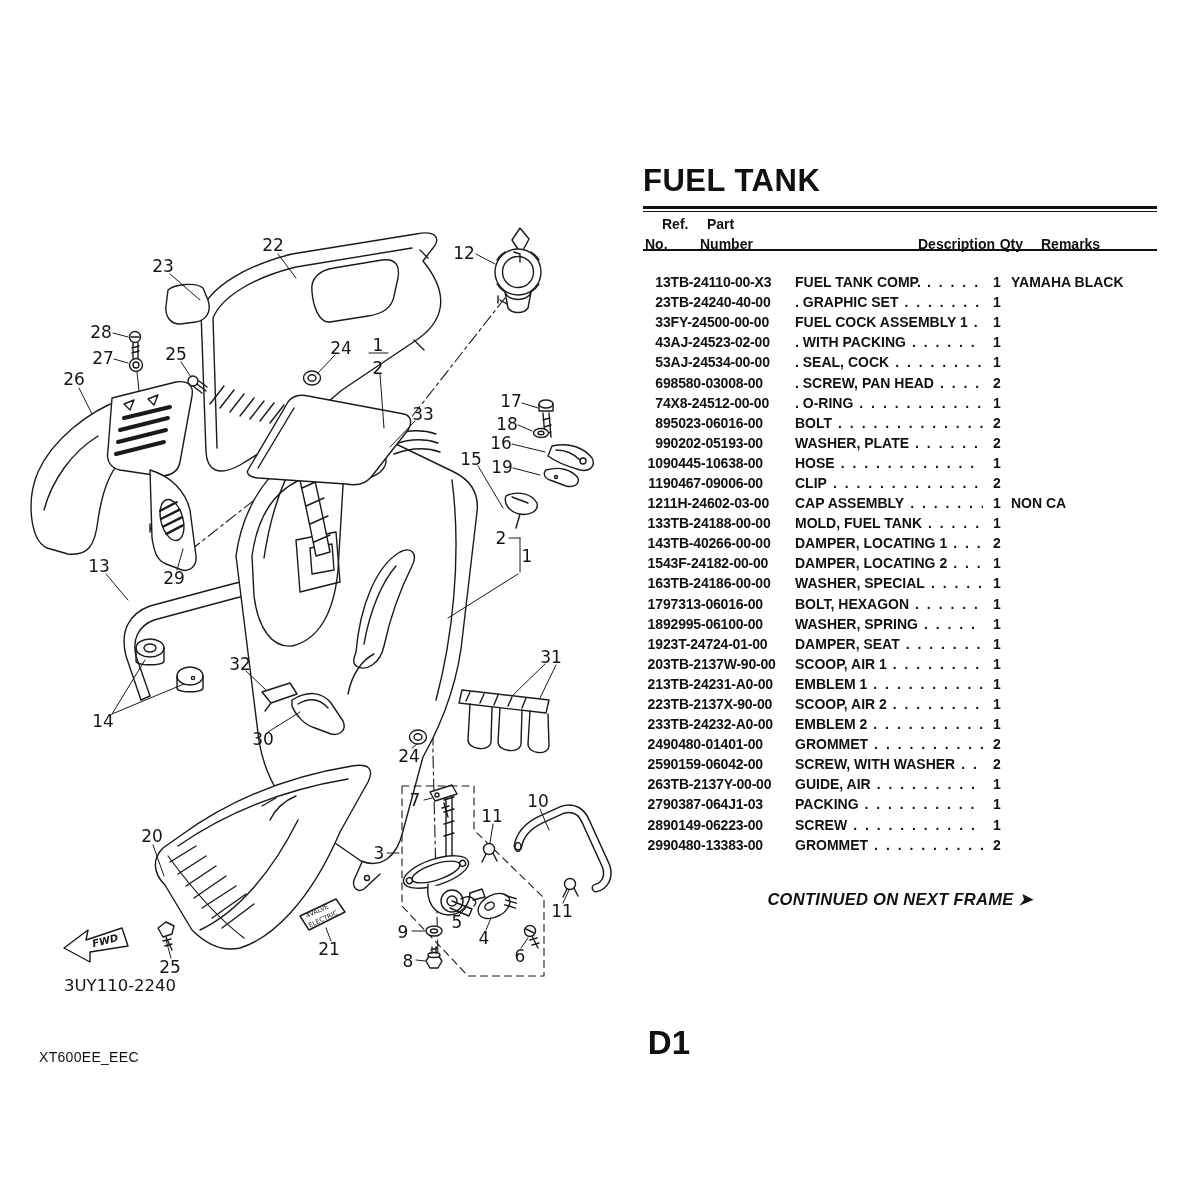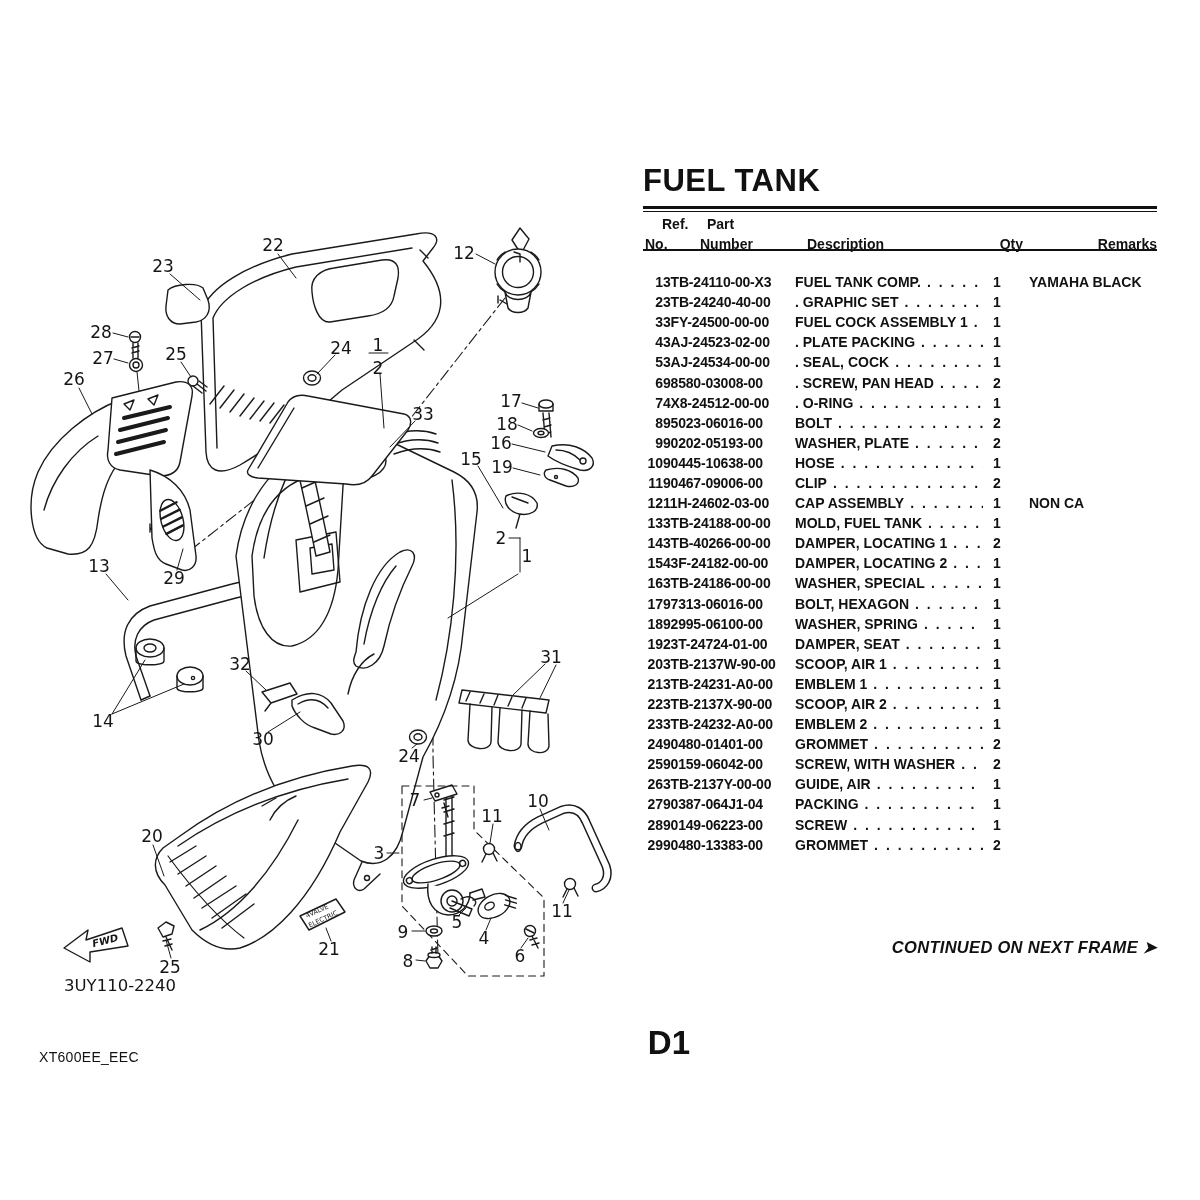--- a/index.html
+++ b/index.html
@@ -11,22 +11,22 @@
   .hdr{font-size:14px;font-weight:bold;white-space:nowrap}
   .hdr-rule{left:643px;top:249px;width:514px;height:1.6px;background:#111}
   .tbl{left:643px;top:272px;width:514px}
   .row{display:flex;height:20.1px;align-items:center;font-size:14px;font-weight:bold;white-space:nowrap}
   .c-ref{width:20px;text-align:right;flex:none}
   .c-part{width:132px;flex:none;letter-spacing:-0.2px}
   .c-descwrap{width:188px;flex:none;display:flex;overflow:hidden}
   .c-desc{flex:none}
   .c-leader{flex:1 1 auto;overflow:hidden;margin-left:6px;letter-spacing:2px}
   .c-qty{width:28px;flex:none;text-align:center}
-  .c-rem{margin-left:18px;flex:none}
-  .continued{left:643px;top:938px;width:514px;text-align:right;font-size:16.5px;font-weight:bold;font-style:italic;letter-spacing:.3px}
+  .c-rem{flex:none}
+  .continued{left:643px;top:890px;width:514px;text-align:center;font-size:16.5px;font-weight:bold;font-style:italic;letter-spacing:.3px}
   .pagecode{left:560px;top:1024px;width:130px;text-align:right;font-size:33px;font-weight:bold}
   .filecode{left:39px;top:1049px;font-size:14px;font-weight:normal;letter-spacing:.3px}
   svg .callout{font-family:"DejaVu Sans",sans-serif;font-size:17px;fill:#151515;font-weight:400}
   svg text.smallnote{font-family:"DejaVu Sans",sans-serif;fill:#151515}
 </style>
 </head>
 <body>
 
 <svg class="abs" style="left:0;top:0" width="660" height="1080" viewBox="0 0 660 1080">
   <g stroke="#1a1a1a" fill="none" stroke-width="1.4" stroke-linecap="round" stroke-linejoin="round">
@@ -308,23 +308,23 @@
 </svg>
 
 <div class="abs title">FUEL TANK</div>
 <div class="abs rule-double-top"></div>
 <div class="abs rule-double-bot"></div>
 
 <div class="abs hdr" style="left:662px;top:216px">Ref.</div>
 <div class="abs hdr" style="left:645px;top:236px">No.</div>
 <div class="abs hdr" style="left:707px;top:216px">Part</div>
 <div class="abs hdr" style="left:700px;top:236px">Number</div>
-<div class="abs hdr" style="left:807px;top:236px;width:188px;text-align:left">Description</div>
+<div class="abs hdr" style="left:807px;top:236px;width:188px;text-align:right">Description</div>
 <div class="abs hdr" style="left:995px;top:236px;width:28px;text-align:right">Qty</div>
-<div class="abs hdr" style="left:1041px;top:236px;width:116px;text-align:right">Remarks</div>
+<div class="abs hdr" style="left:1041px;top:236px;width:116px;text-align:left">Remarks</div>
 <div class="abs hdr-rule"></div>
 
 <div class="abs tbl">
   <div>
       <div class="row">
         <span class="c-ref">1</span>
         <span class="c-part">3TB-24110-00-X3</span>
         <span class="c-descwrap">
           <span class="c-desc">FUEL TANK COMP.</span>
           <span class="c-leader">. . . . . . . . . . . . . . . . . . . . . . . . . . . . . . . . . . . . . . . .</span>
@@ -349,21 +349,21 @@
           <span class="c-desc">FUEL COCK ASSEMBLY 1</span>
           <span class="c-leader">. . . . . . . . . . . . . . . . . . . . . . . . . . . . . . . . . . . . . . . .</span>
         </span>
         <span class="c-qty">1</span>
         <span class="c-rem"></span>
       </div>
       <div class="row">
         <span class="c-ref">4</span>
         <span class="c-part">3AJ-24523-02-00</span>
         <span class="c-descwrap">
-          <span class="c-desc">. PLATE PACKING</span>
+          <span class="c-desc">. WITH PACKING</span>
           <span class="c-leader">. . . . . . . . . . . . . . . . . . . . . . . . . . . . . . . . . . . . . . . .</span>
         </span>
         <span class="c-qty">1</span>
         <span class="c-rem"></span>
       </div>
       <div class="row">
         <span class="c-ref">5</span>
         <span class="c-part">3AJ-24534-00-00</span>
         <span class="c-descwrap">
           <span class="c-desc">. SEAL, COCK</span>
@@ -577,21 +577,21 @@
         <span class="c-part">3TB-2137Y-00-00</span>
         <span class="c-descwrap">
           <span class="c-desc">GUIDE, AIR</span>
           <span class="c-leader">. . . . . . . . . . . . . . . . . . . . . . . . . . . . . . . . . . . . . . . .</span>
         </span>
         <span class="c-qty">1</span>
         <span class="c-rem"></span>
       </div>
       <div class="row">
         <span class="c-ref">27</span>
-        <span class="c-part">90387-064J1-04</span>
+        <span class="c-part">90387-064J1-03</span>
         <span class="c-descwrap">
           <span class="c-desc">PACKING</span>
           <span class="c-leader">. . . . . . . . . . . . . . . . . . . . . . . . . . . . . . . . . . . . . . . .</span>
         </span>
         <span class="c-qty">1</span>
         <span class="c-rem"></span>
       </div>
       <div class="row">
         <span class="c-ref">28</span>
         <span class="c-part">90149-06223-00</span>

